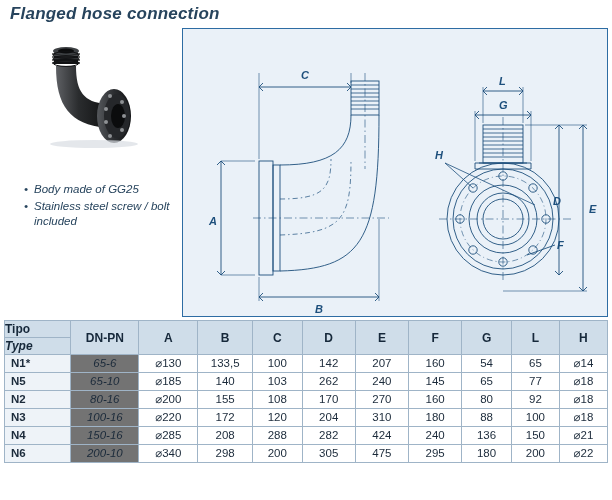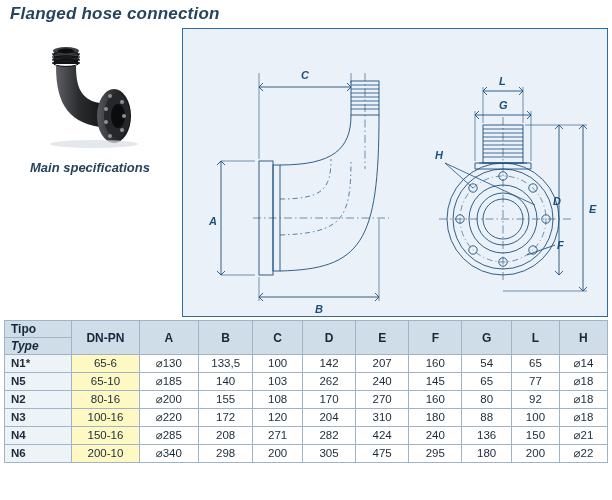--- a/index.html
+++ b/index.html
@@ -115,37 +115,37 @@
   table.spec thead th {
     background: #cfdde9;
     font-weight: bold;
     color: #16283a;
     height: 16px;
     line-height: 16px;
     font-size: 12px;
   }
   table.spec thead th.hdr-type {
     text-align: left;
-    padding-left: 6px;
   }
   table.spec thead tr.row2 th {
     font-style: italic;
     font-weight: bold;
   }
   table.spec tbody td {
     background: #ffffff;
   }
   table.spec tbody td.c-type {
     font-weight: bold;
     text-align: left;
     padding-left: 6px;
     background: #eef3f8;
   }
   table.spec tbody td.c-dn {
-    background: #fef9c3;
+    background: #737373;
+    font-style: italic;
   }
   .col-type { width: 72px; }
   .col-dn   { width: 74px; }
   .col-a    { width: 64px; }
   .col-b    { width: 58px; }
   .col-c    { width: 54px; }
   .col-d    { width: 58px; }
   .col-e    { width: 58px; }
   .col-f    { width: 58px; }
   .col-g    { width: 54px; }
@@ -234,21 +234,24 @@
             <circle cx="96" cy="104" r="2"></circle>
             <circle cx="92" cy="90" r="2"></circle>
             <circle cx="92" cy="77" r="2"></circle>
           </g>
         </g>
 
         <ellipse cx="80" cy="112" rx="44" ry="4" fill="#d8dde2" opacity="0.7"></ellipse>
       </svg>
     </div>
 
-    <div class="spec-title">Main specifications</div>
+    <div class="spec-list">
+      <div>Body made of GG25</div>
+      <div>Stainless steel screw / bolt included</div>
+    </div>
   </div>
 
   <div class="drawing-panel">
     <svg width="422" height="285" viewBox="0 0 422 285">
       <g stroke="#1d4f7c" fill="none" stroke-width="0.9">
 
         <rect x="76" y="132" width="14" height="114"></rect>
         <rect x="90" y="136" width="7" height="106"></rect>
 
         <path d="M97 136 C150 136 168 120 168 86"></path>
@@ -452,21 +455,21 @@
           <td>180</td>
           <td>88</td>
           <td>100</td>
           <td>⌀18</td>
         </tr>
         <tr>
           <td class="c-type">N4</td>
           <td class="c-dn">150-16</td>
           <td>⌀285</td>
           <td>208</td>
-          <td>271</td>
+          <td>288</td>
           <td>282</td>
           <td>424</td>
           <td>240</td>
           <td>136</td>
           <td>150</td>
           <td>⌀21</td>
         </tr>
         <tr>
           <td class="c-type">N6</td>
           <td class="c-dn">200-10</td>

